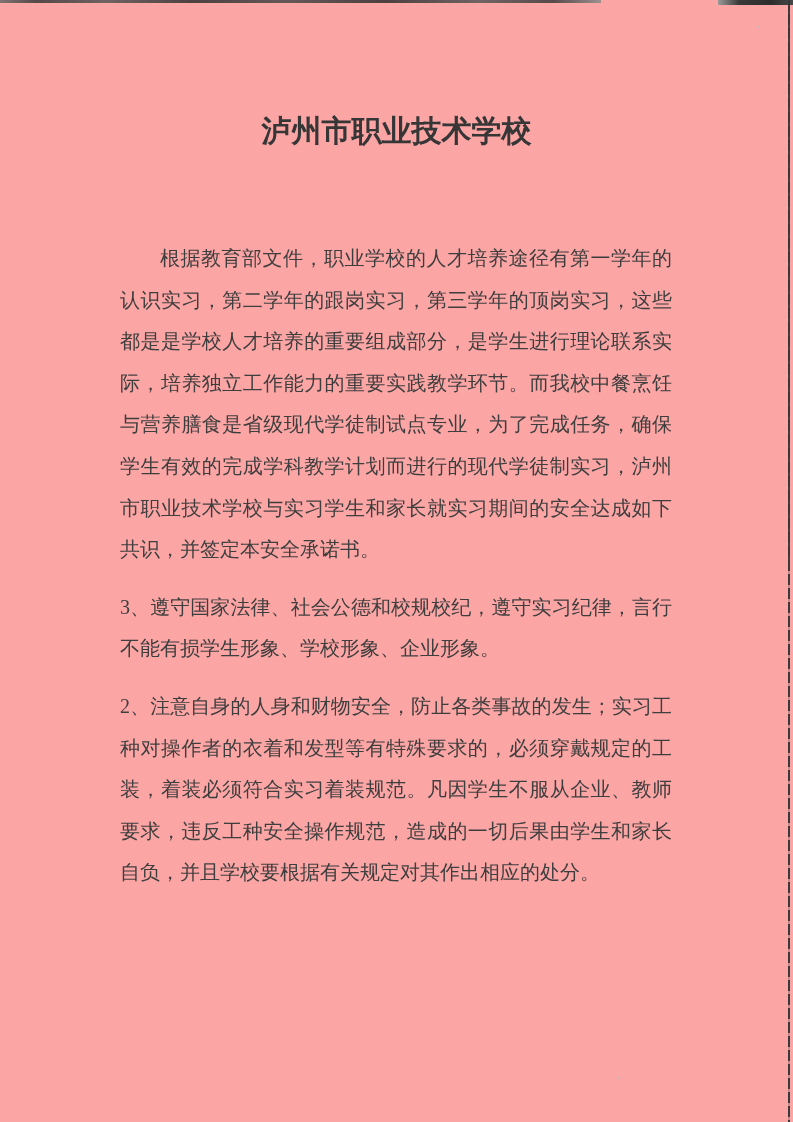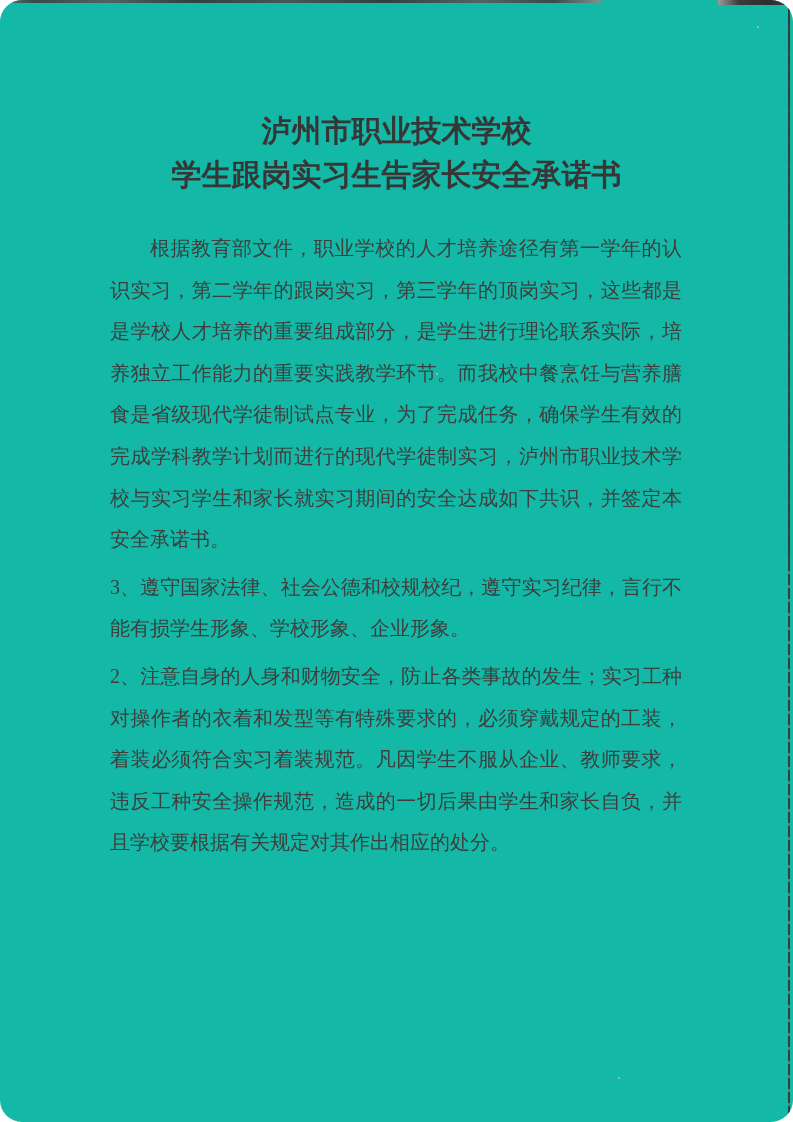--- a/index.html
+++ b/index.html
@@ -4,24 +4,23 @@
 <style>
   html, body {
     margin: 0;
     padding: 0;
     background: #ffffff;
   }
   .page {
     position: relative;
     width: 793px;
     height: 1122px;
-    background: #14b8a6;
+    background: #fca5a5;
     overflow: hidden;
     font-family: "Liberation Serif", "DejaVu Serif", serif;
-    border-radius: 22px;
   }
   
   .scan-top-a {
     position: absolute;
     left: 0; top: 0;
     width: 601px; height: 3px;
     background: linear-gradient(90deg,
       #6a6a6a 0%, #383838 6%, #565656 18%, #2f2f2f 32%,
       #4a4a4a 48%, #2e2e2e 64%, #585858 80%, #3a3a3a 92%, #8c8c8c 100%);
     opacity: .85;
@@ -72,21 +71,21 @@
     position: absolute;
     left: 104px; top: 222px;
     width: 584px;
     font-size: 20px;
     line-height: 41.6px;
     color: #3e3e3e;
     text-align: justify;
     text-justify: inter-ideograph;
   }
   .bodytext p {
-    margin: 6px;
+    margin: 16px;
     padding: 0;
   }
   .bodytext p.indent {
     text-indent: 2em;
   }
 </style>
 </head>
 <body>
 
 <div class="page">
@@ -94,21 +93,20 @@
   <div class="scan-top-a"></div>
   <div class="scan-top-b"></div>
   <div class="scan-right"></div>
   <div class="scan-right-solid"></div>
   <div class="speck s1"></div>
   <div class="speck s2"></div>
   <div class="speck s3"></div>
 
   <div class="title">
     <div>泸州市职业技术学校</div>
-    <div>学生跟岗实习生告家长安全承诺书</div>
   </div>
 
   <div class="bodytext">
     <p class="indent">根据教育部文件，职业学校的人才培养途径有第一学年的认识实习，第二学年的跟岗实习，第三学年的顶岗实习，这些都是是学校人才培养的重要组成部分，是学生进行理论联系实际，培养独立工作能力的重要实践教学环节。而我校中餐烹饪与营养膳食是省级现代学徒制试点专业，为了完成任务，确保学生有效的完成学科教学计划而进行的现代学徒制实习，泸州市职业技术学校与实习学生和家长就实习期间的安全达成如下共识，并签定本安全承诺书。</p>
     <p>3、遵守国家法律、社会公德和校规校纪，遵守实习纪律，言行不能有损学生形象、学校形象、企业形象。</p>
     <p>2、注意自身的人身和财物安全，防止各类事故的发生；实习工种对操作者的衣着和发型等有特殊要求的，必须穿戴规定的工装，着装必须符合实习着装规范。凡因学生不服从企业、教师要求，违反工种安全操作规范，造成的一切后果由学生和家长自负，并且学校要根据有关规定对其作出相应的处分。</p>
   </div>
 
 </div>
 

